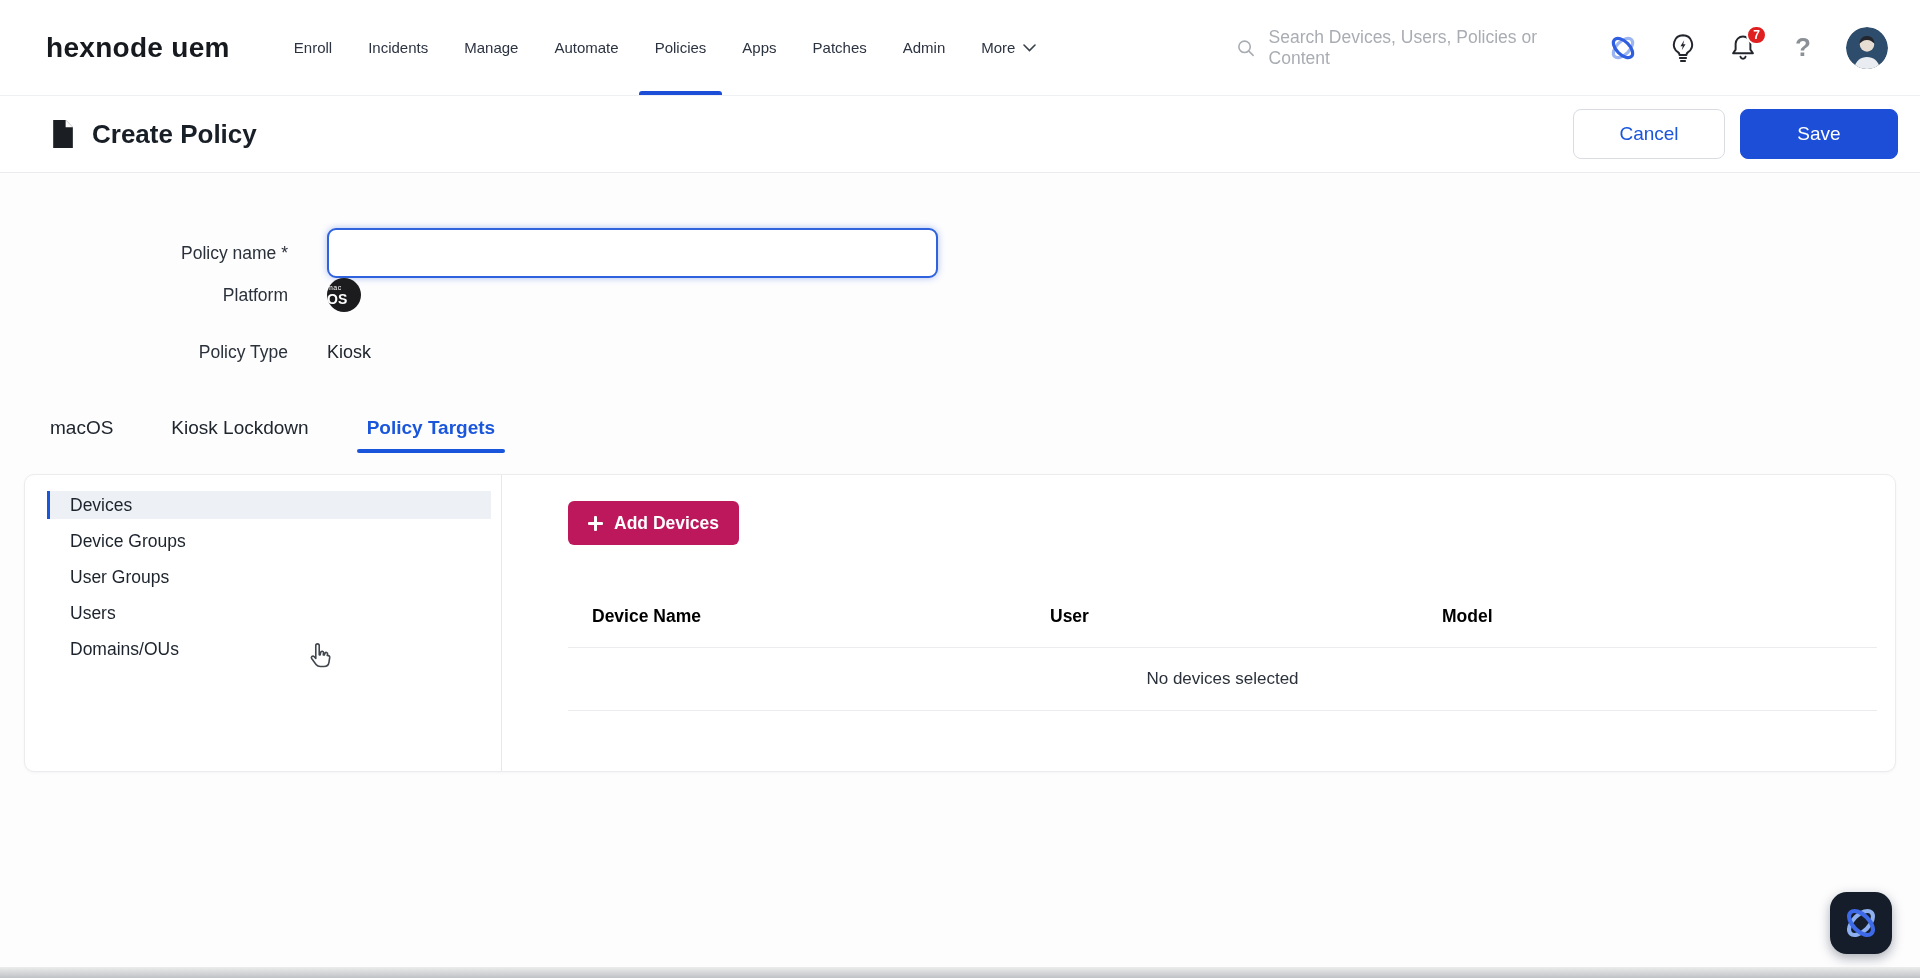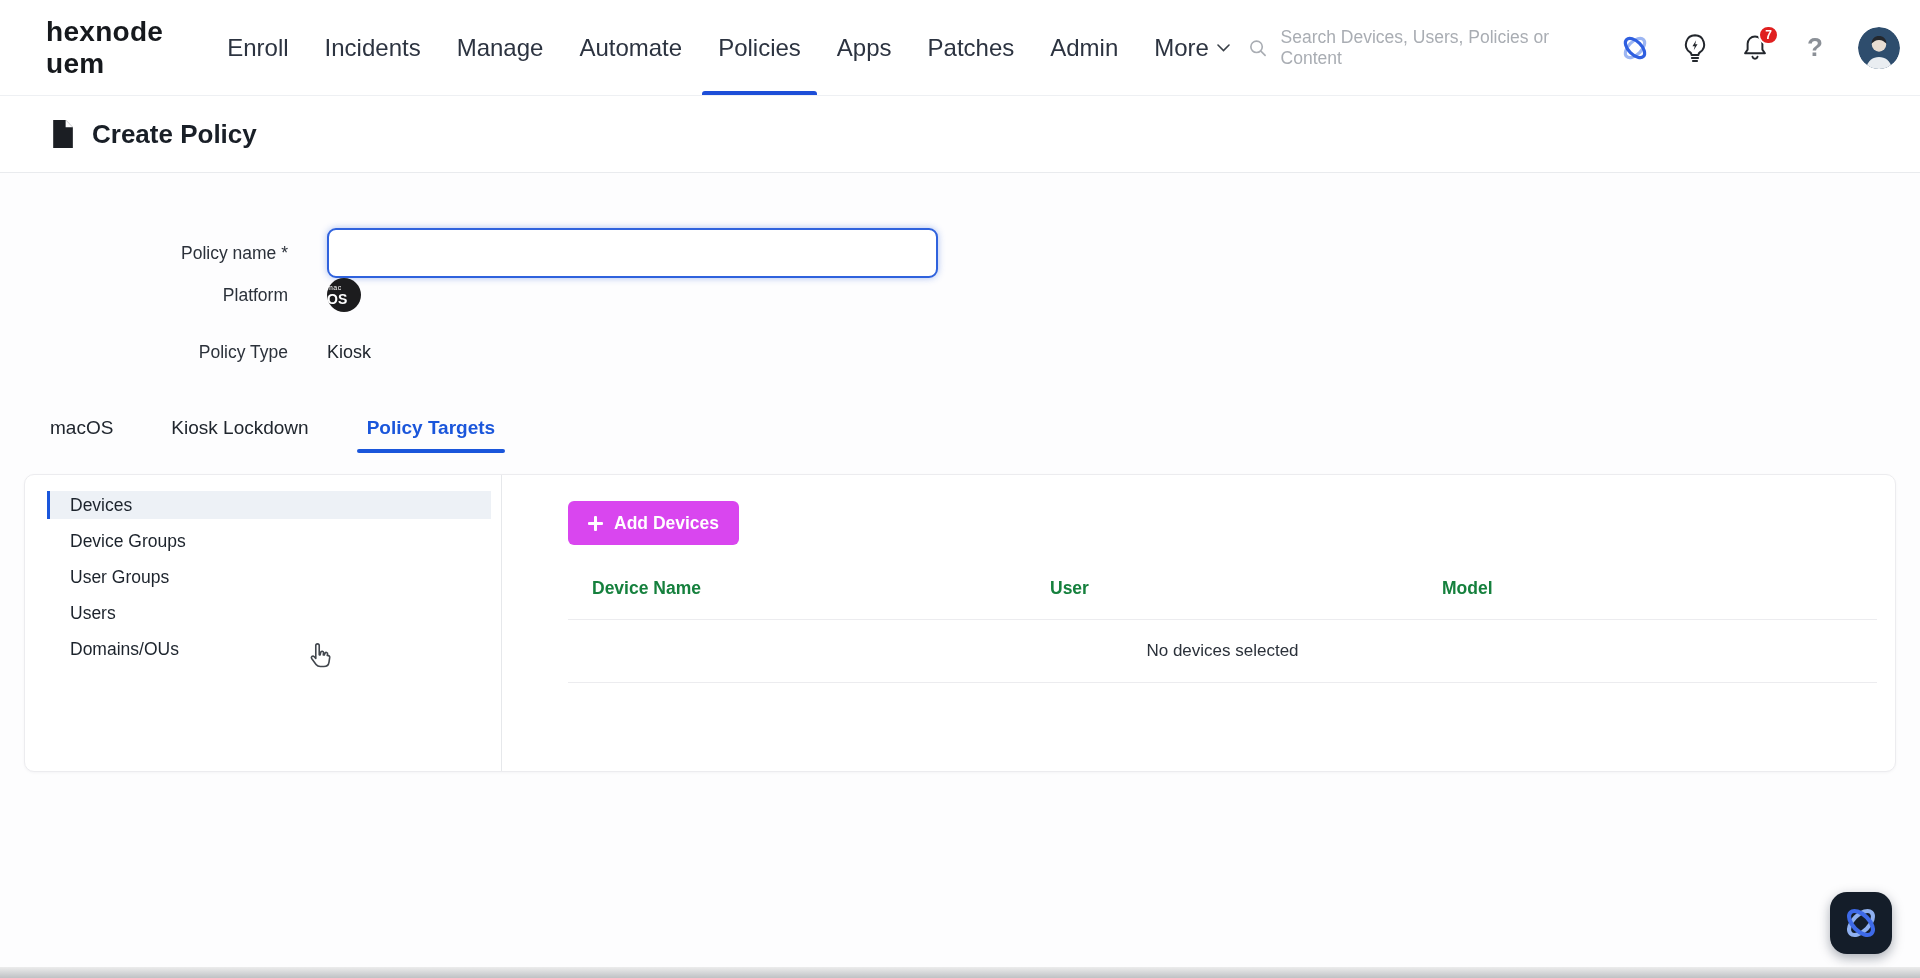--- a/index.html
+++ b/index.html
@@ -6,21 +6,21 @@
   html,body { width:1920px; height:978px; overflow:hidden; background:#fdfdfe;
     font-family:"Liberation Sans", sans-serif; color:#1d232b; }
 
   
   .topnav { height:96px; background:#fff; border-bottom:1px solid #eef0f3;
     display:flex; align-items:center; padding:0 32px 0 46px; }
   .logo { font-size:28px; font-weight:800; letter-spacing:.3px; color:#16191d;
     margin-right:46px; cursor:pointer; }
   .nav-items { list-style:none; display:flex; align-items:center; height:100%; }
   .nav-items li { position:relative; height:100%; display:flex; align-items:center;
-    padding:0 18px; font-size:24px; color:#2c3publici publique}
+    padding:0 18px; font-size:15px; color:#2c3publici publique}
   .nav-items li { color:#2c3publi; }
   .nav-items li { color:#2c3340; cursor:pointer; }
   .nav-items li.active::after { content:""; position:absolute; left:2px; right:2px;
     bottom:0; height:4px; background:#1d4ed8; border-radius:3px 3px 0 0; }
   .more-chevron { margin-left:8px; }
   .nav-right { margin-left:auto; display:flex; align-items:center; gap:26px; }
   .searchbar { display:flex; align-items:center; gap:13px; width:330px;
     color:#a9adb3; font-size:17.5px; cursor:text; margin-right:14px; }
   .nav-icon { width:34px; height:34px; display:flex; align-items:center;
     justify-content:center; cursor:pointer; position:relative; }
@@ -75,27 +75,27 @@
   
   .card { margin:21px 24px 0; height:298px; background:#fff; border:1px solid #ececef;
     border-radius:10px; display:flex; box-shadow:0 1px 3px rgba(20,30,50,.04); }
   .side { width:477px; border-right:1px solid #e6e8eb; padding-top:16px; }
   .side-item { height:28px; margin:0 10px 8px 22px; display:flex; align-items:center;
     padding-left:20px; border-left:3px solid transparent; font-size:17.5px;
     color:#1c232c; cursor:pointer; }
   .side-item.selected { background:#edf1f6; border-left-color:#1a56db; }
   .panel { flex:1; padding:26px 18px 0 66px; }
   .btn-add { height:44px; padding:11px 20px; border:none; border-radius:6px;
-    background:#d946ef; color:#fff; font-size:17.5px; font-weight:600;
+    background:#be185d; color:#fff; font-size:17.5px; font-weight:600;
     display:inline-flex; align-items:center; gap:11px; cursor:pointer;
     font-family:"Liberation Sans", sans-serif; }
   .tbl { margin-top:33px; }
   .thead { display:grid; grid-template-columns:458px 392px auto; padding-left:24px;
     padding-bottom:20px; border-bottom:1px solid #ececef; }
-  .thead div { font-size:17.5px; font-weight:700; color:#15803d; }
+  .thead div { font-size:17.5px; font-weight:700; color:#000000;margin-top:28px; }
   .empty-row { height:63px; display:flex; align-items:center; justify-content:center;
     font-size:17px; color:#2b313a; border-bottom:1px solid #ececef; }
 
   
   .hand-cursor { position:absolute; left:306px; top:642px; pointer-events:none; }
   .genie-fab { position:fixed; right:28px; bottom:24px; width:62px; height:62px;
     border-radius:17px; background:#141d29; display:flex; align-items:center;
     justify-content:center; cursor:pointer; box-shadow:0 4px 12px rgba(10,20,40,.35); }
   .bottom-strip { position:fixed; left:0; bottom:0; width:100%; height:11px;
     background:linear-gradient(#ececec,#bfc2c5); }
@@ -171,20 +171,24 @@
     </div>
   </div>
 </nav>
 
 <header class="subheader">
   <svg width="25" height="30" viewBox="0 0 24 29">
     <path d="M3 1h12l7 7v20H3z" fill="#1b1e23"></path>
     <path d="M15 1l7 7h-7z" fill="#fdfdfe"></path>
   </svg>
   <h1 class="page-title">Create Policy</h1>
+  <div class="actions">
+    <button class="btn btn-cancel">Cancel</button>
+    <button class="btn btn-save">Save</button>
+  </div>
 </header>
 
 <main>
 
   <section class="form">
     <div class="frow row-name">
       <div class="flabel">Policy name *</div>
       <div class="fctrl">
         <input class="input-name" type="text" value="" style="">
       </div>

